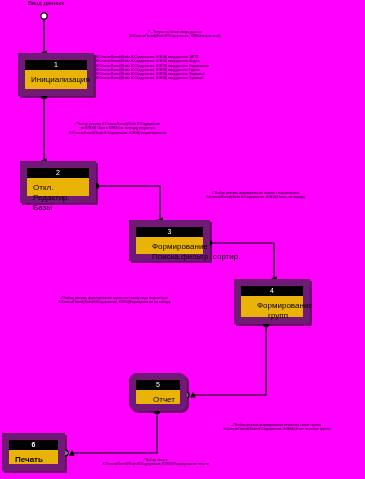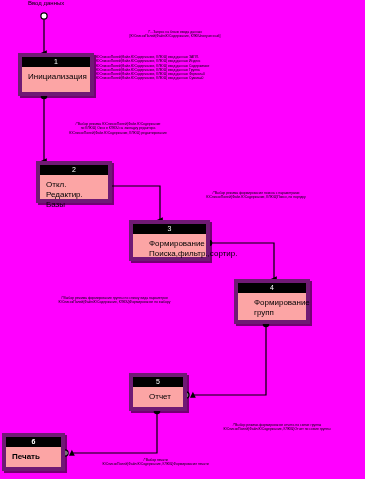--- a/index.html
+++ b/index.html
@@ -7,39 +7,39 @@
     width:365px;height:479px;
     background:#FF00FF;
     font-family:"Liberation Sans","DejaVu Sans",sans-serif;
     position:relative;overflow:hidden;
   }
   #canvas{position:absolute;inset:0;width:365px;height:479px;}
   svg.wires{position:absolute;left:0;top:0;width:365px;height:479px;pointer-events:none;}
 
   .block{
     position:absolute;
-    background:#fca5a5;
-    border:4px solid #701a75;
+    background:#eab308;
+    border:7px solid #701a75;
     box-shadow:2px 2px 0 rgba(0,0,0,0.55);
     box-sizing:border-box;
   }
   .block .hdr{
     background:#000000;color:#ffffff;
     font-size:7px;line-height:9px;height:9px;
     text-align:center;
     border-bottom:1px solid #000;
     letter-spacing:0px;
   }
   .block .body{
     color:#000000;
     font-size:8px;line-height:10px;
     padding:5px 4px 3px 6px;
     white-space:pre-line;
   }
-  .block.centered .body{padding-left:16px;}
+  .block.centered .body{text-align:center;padding-left:16px;}
 
   .note{
     position:absolute;
     color:#000000;
     font-size:3.4px;
     line-height:4.3px;
     white-space:pre-line;
     letter-spacing:0px;
   }
   .note.center{text-align:center;}
@@ -97,39 +97,39 @@
     </g>
   </svg>
 
   <div class="caption" style="left:28px;top:0px;">Ввод данных</div>
 
   <div class="block" style="left:18px;top:53px;width:76px;height:43px;">
     <div class="hdr">1</div>
     <div class="body">Инициализация</div>
   </div>
 
-  <div class="block" style="left:20px;top:161px;width:76px;height:42px;margin-left:16px;">
+  <div class="block" style="left:20px;top:161px;width:76px;height:42px;">
     <div class="hdr">2</div>
     <div class="body">Откл. Редактир.
 Базы</div>
   </div>
 
   <div class="block centered" style="left:129px;top:220px;width:81px;height:41px;">
     <div class="hdr">3</div>
     <div class="body">Формирование
 Поиска,фильтр.,сортир.</div>
   </div>
 
   <div class="block centered" style="left:234px;top:279px;width:76px;height:45px;">
     <div class="hdr">4</div>
     <div class="body">Формирование
 групп</div>
   </div>
 
-  <div class="block centered" style="left:129px;top:373px;width:58px;height:38px;">
+  <div class="block centered" style="left:129px;top:373px;width:58px;height:38px;border-radius:8px;">
     <div class="hdr">5</div>
     <div class="body">Отчет</div>
   </div>
 
   <div class="block" style="left:2px;top:433px;width:63px;height:38px;font-weight:bold;">
     <div class="hdr">6</div>
     <div class="body">Печать</div>
   </div>
 
   <div class="note center" style="left:80px;top:30px;width:190px;">/*...Запрос на бланк ввода данных

